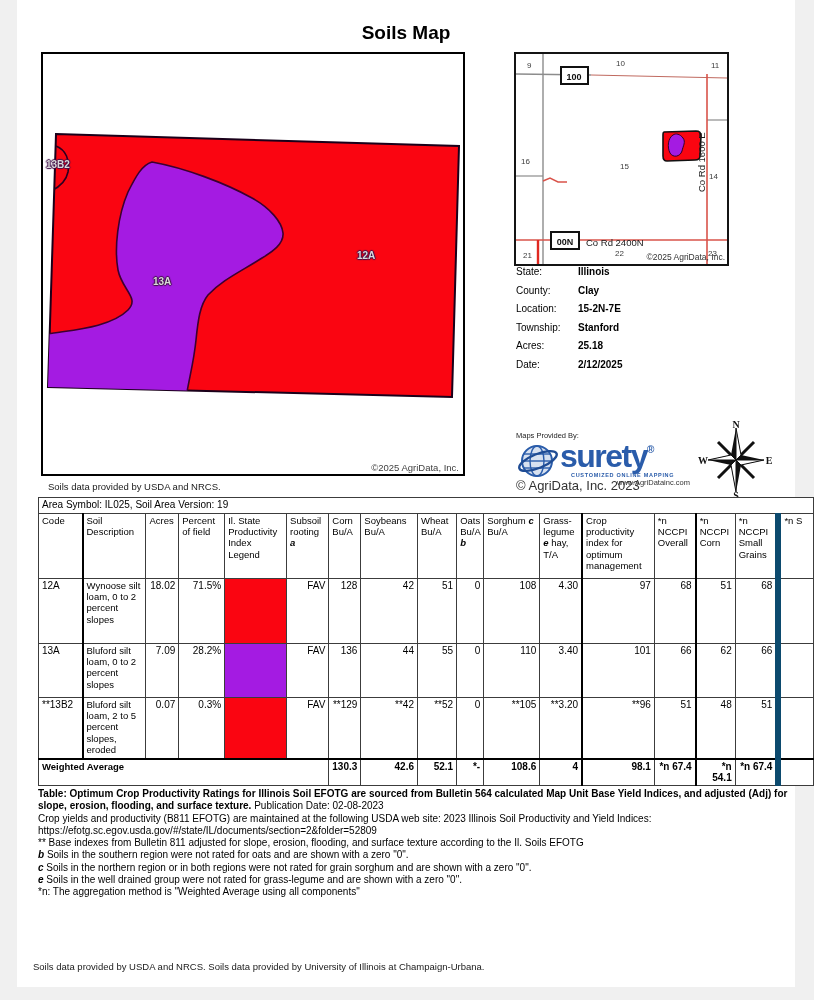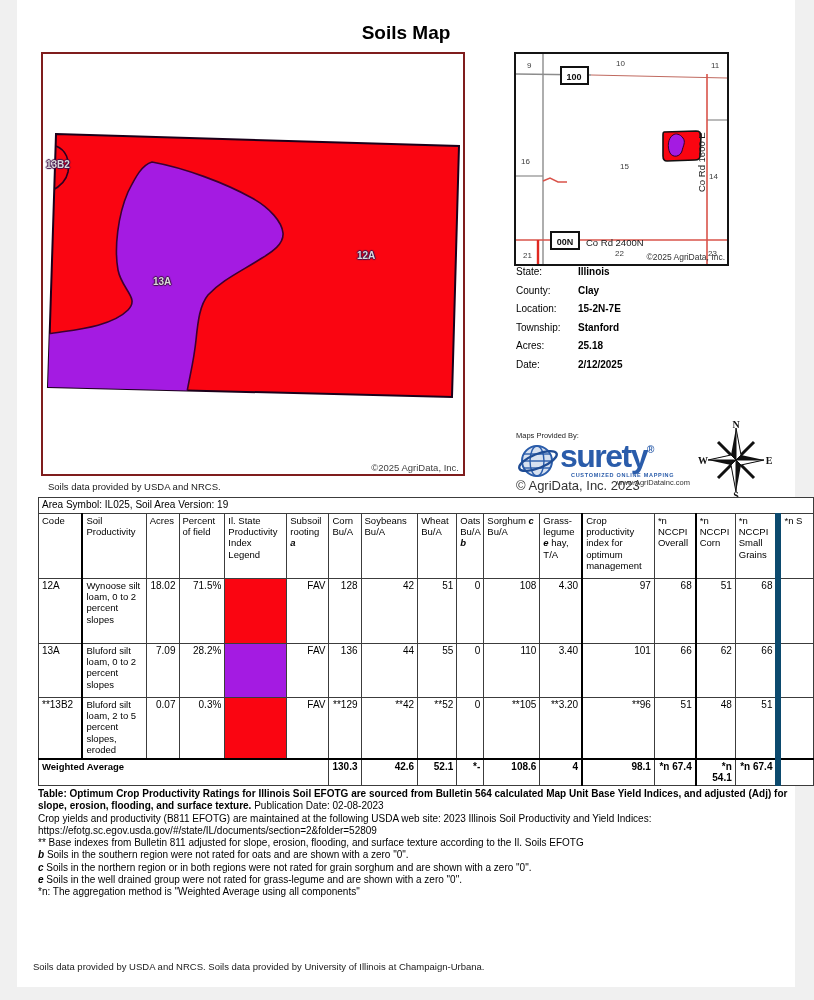--- a/index.html
+++ b/index.html
@@ -3,21 +3,21 @@
 <meta charset="utf-8">
 <style>
   html,body{margin:0;padding:0;}
   body{font-family:"Liberation Sans", sans-serif; background:#ededed;}
   #screen{position:relative;width:814px;height:1000px;background:#f0f0f0;overflow:hidden;}
   .sheet{position:absolute;left:17px;top:0;width:778px;height:987px;background:#ffffff;}
   .abs{position:absolute;}
   .title{left:17px;top:22px;width:778px;text-align:center;font-size:19px;font-weight:bold;color:#000;}
 
   
-  .map-frame{left:41px;top:52px;width:424px;height:424px;border:2px solid #7f1d1d;background:#fff;box-sizing:border-box;}
+  .map-frame{left:41px;top:52px;width:424px;height:424px;border:2px solid #000000;background:#fff;box-sizing:border-box;}
   .map-label{position:absolute;font-size:10px;font-weight:bold;color:#d9d9d9;
      text-shadow:-1px 0 1px #41104a,1px 0 1px #41104a,0 -1px 1px #41104a,0 1px 1px #41104a;}
   .map-copy{position:absolute;right:4px;bottom:1px;font-size:9.5px;color:#3f3f3f;}
   .map-caption{left:48px;top:481px;font-size:9.5px;color:#1a1a1a;}
 
   
   .inset-frame{left:514px;top:52px;width:215px;height:214px;border:2px solid #141414;background:#fff;box-sizing:border-box;}
 
   
   .info{left:516px;top:266px;width:220px;font-size:10px;color:#000;}
@@ -194,21 +194,21 @@
         <col style="width:40px">
         <col style="width:44px">
         <col style="width:38px">
     </colgroup>
     <tbody>
         <tr class="area-row" style="height:16px;">
       <td colspan="17">Area Symbol: IL025, Soil Area Version: 19</td>
     </tr>
     <tr style="height:65px;">
       <th>Code</th>
-      <th class="bl2">Soil Productivity</th>
+      <th class="bl2">Soil Description</th>
       <th>Acres</th>
       <th>Percent of field</th>
       <th>Il. State Productivity Index Legend</th>
       <th><span>Subsoil rooting</span> <i class="b">a</i></th>
       <th>Corn Bu/A</th>
       <th>Soybeans Bu/A</th>
       <th>Wheat Bu/A</th>
       <th><span>Oats Bu/A</span> <i class="b">b</i></th>
       <th><span>Sorghum</span> <i class="b">c</i> <span>Bu/A</span></th>
       <th><span>Grass-legume</span> <i class="b">e</i> <span>hay, T/A</span></th>

